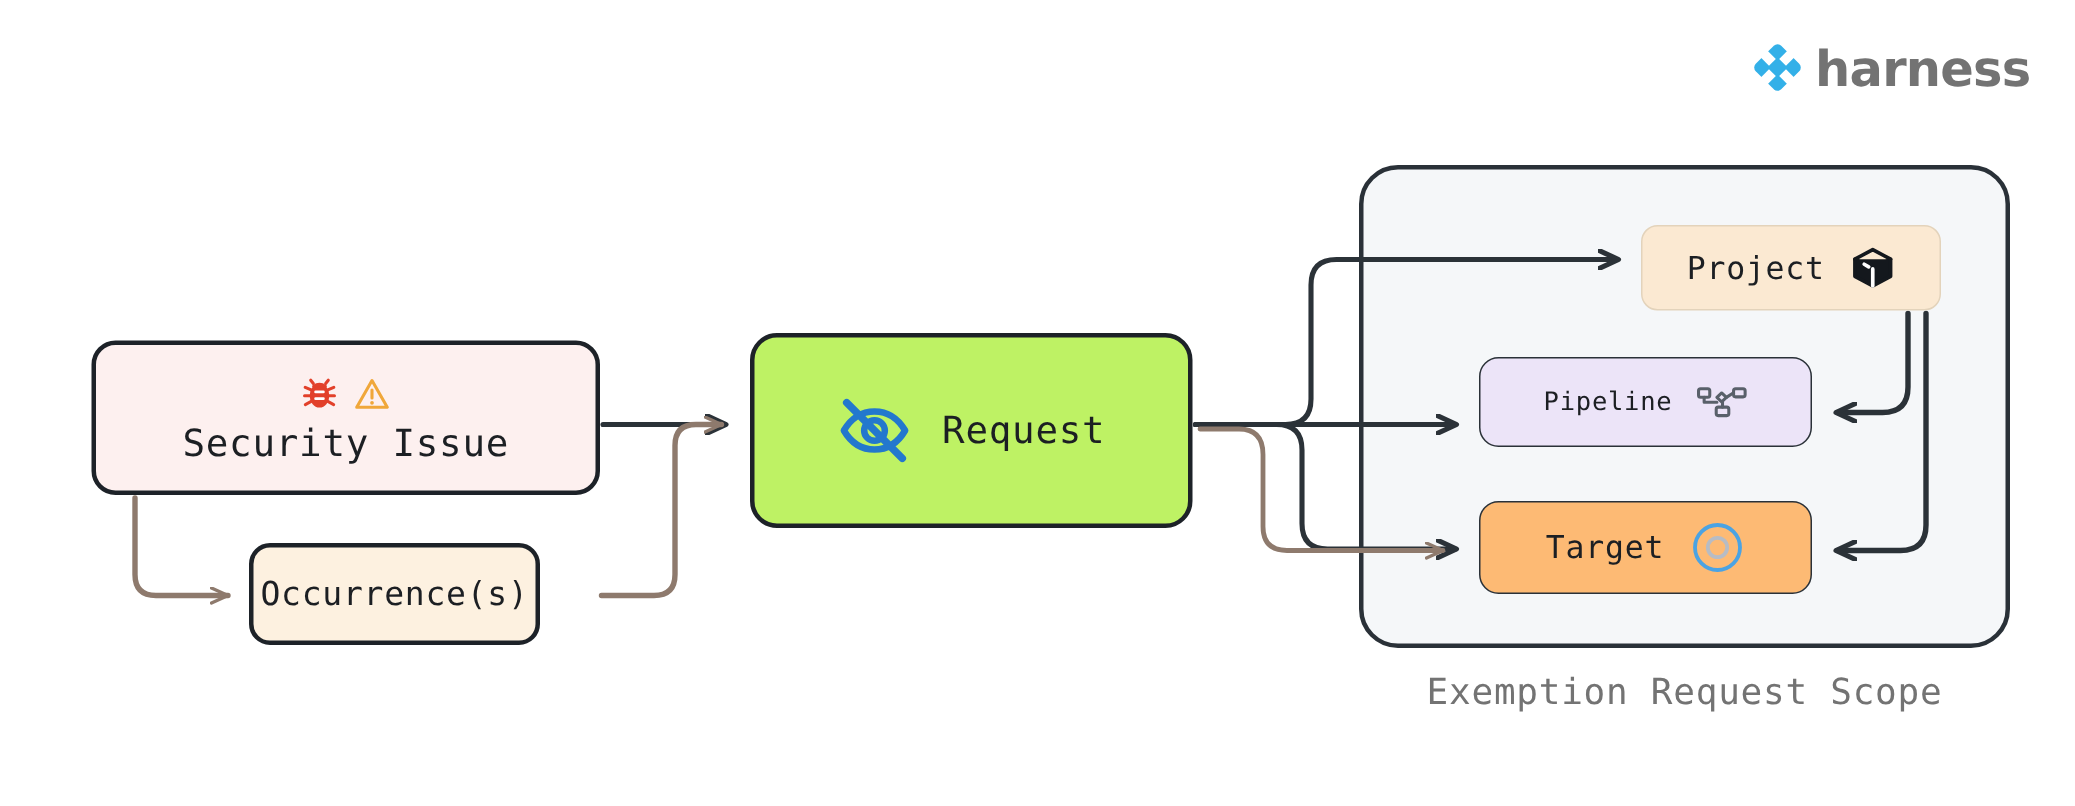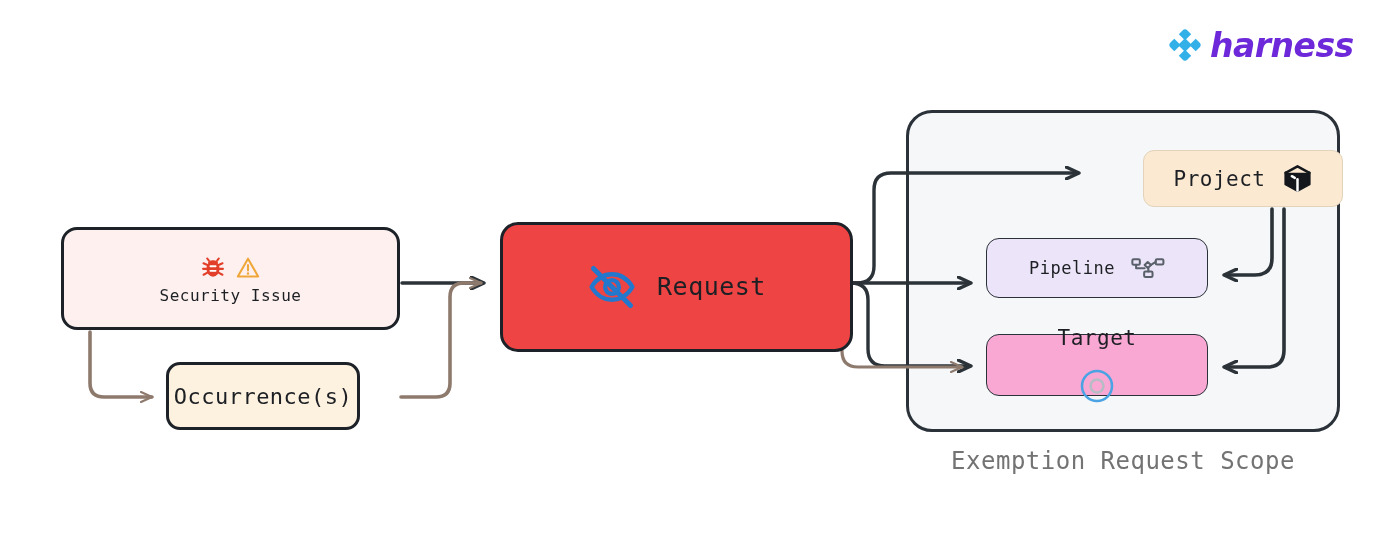--- a/index.html
+++ b/index.html
@@ -35,24 +35,23 @@
     left: 1168px;
     top: 28px;
     display: flex;
     align-items: center;
     gap: 8px;
   }
   .brand-text {
     font-family: "DejaVu Sans", "Liberation Sans", sans-serif;
     font-size: 33px;
     font-weight: 700;
-    color: #6d28d9;
+    color: #737373;
     letter-spacing: -0.5px;
     line-height: 1;
-    font-style: italic;
   }
 
   
   .node {
     position: absolute;
     box-sizing: border-box;
     display: flex;
     align-items: center;
     justify-content: center;
     text-align: center;
@@ -71,42 +70,42 @@
     gap: 3px;
   }
   .sec-icons {
     display: flex;
     align-items: center;
     justify-content: center;
     gap: 9px;
     height: 30px;
   }
   .sec-label {
-    font-size: 16px;
+    font-size: 25px;
     letter-spacing: 0.5px;
   }
 
   .node-occurrence {
     left: 166px;
     top: 362px;
     width: 194px;
     height: 68px;
     background: #fdf1e0;
     border: 3.5px solid #1d2228;
     border-radius: 14px;
     font-size: 22px;
     letter-spacing: 0.5px;
   }
 
   .node-request {
     left: 500px;
     top: 222px;
-    width: 353px;
+    width: 295px;
     height: 130px;
-    background: #ef4444;
+    background: #bef264;
     border: 3.5px solid #1d2228;
     border-radius: 18px;
     gap: 20px;
   }
   .req-label {
     font-size: 25px;
     line-height: 1.28;
     letter-spacing: 0.5px;
     text-align: center;
   }
@@ -128,21 +127,21 @@
     left: 906px;
     top: 447px;
     width: 434px;
     text-align: center;
     font-size: 24px;
     color: #737373;
     letter-spacing: 0.5px;
   }
 
   .node-project {
-    left: 1143px;
+    left: 1094px;
     top: 150px;
     width: 200px;
     height: 57px;
     background: #fbe9d2;
     border: 1.5px solid #e3d3bb;
     border-radius: 11px;
     gap: 16px;
     font-size: 21px;
   }
   .node-pipeline {
@@ -154,26 +153,25 @@
     border: 1.5px solid #2a3138;
     border-radius: 13px;
     gap: 16px;
     font-size: 17px;
   }
   .node-target {
     left: 986px;
     top: 334px;
     width: 222px;
     height: 62px;
-    background: #f9a8d4;
+    background: #fdba74;
     border: 1.5px solid #2a3138;
     border-radius: 13px;
     gap: 18px;
     font-size: 21px;
-    flex-direction: column;
   }
   .nd-label { letter-spacing: 0.5px; }
   .nd-icon { display: flex; align-items: center; justify-content: center; }
 </style>
 </head>
 <body>
 
 <div id="canvas">
 
   <div class="brand">

